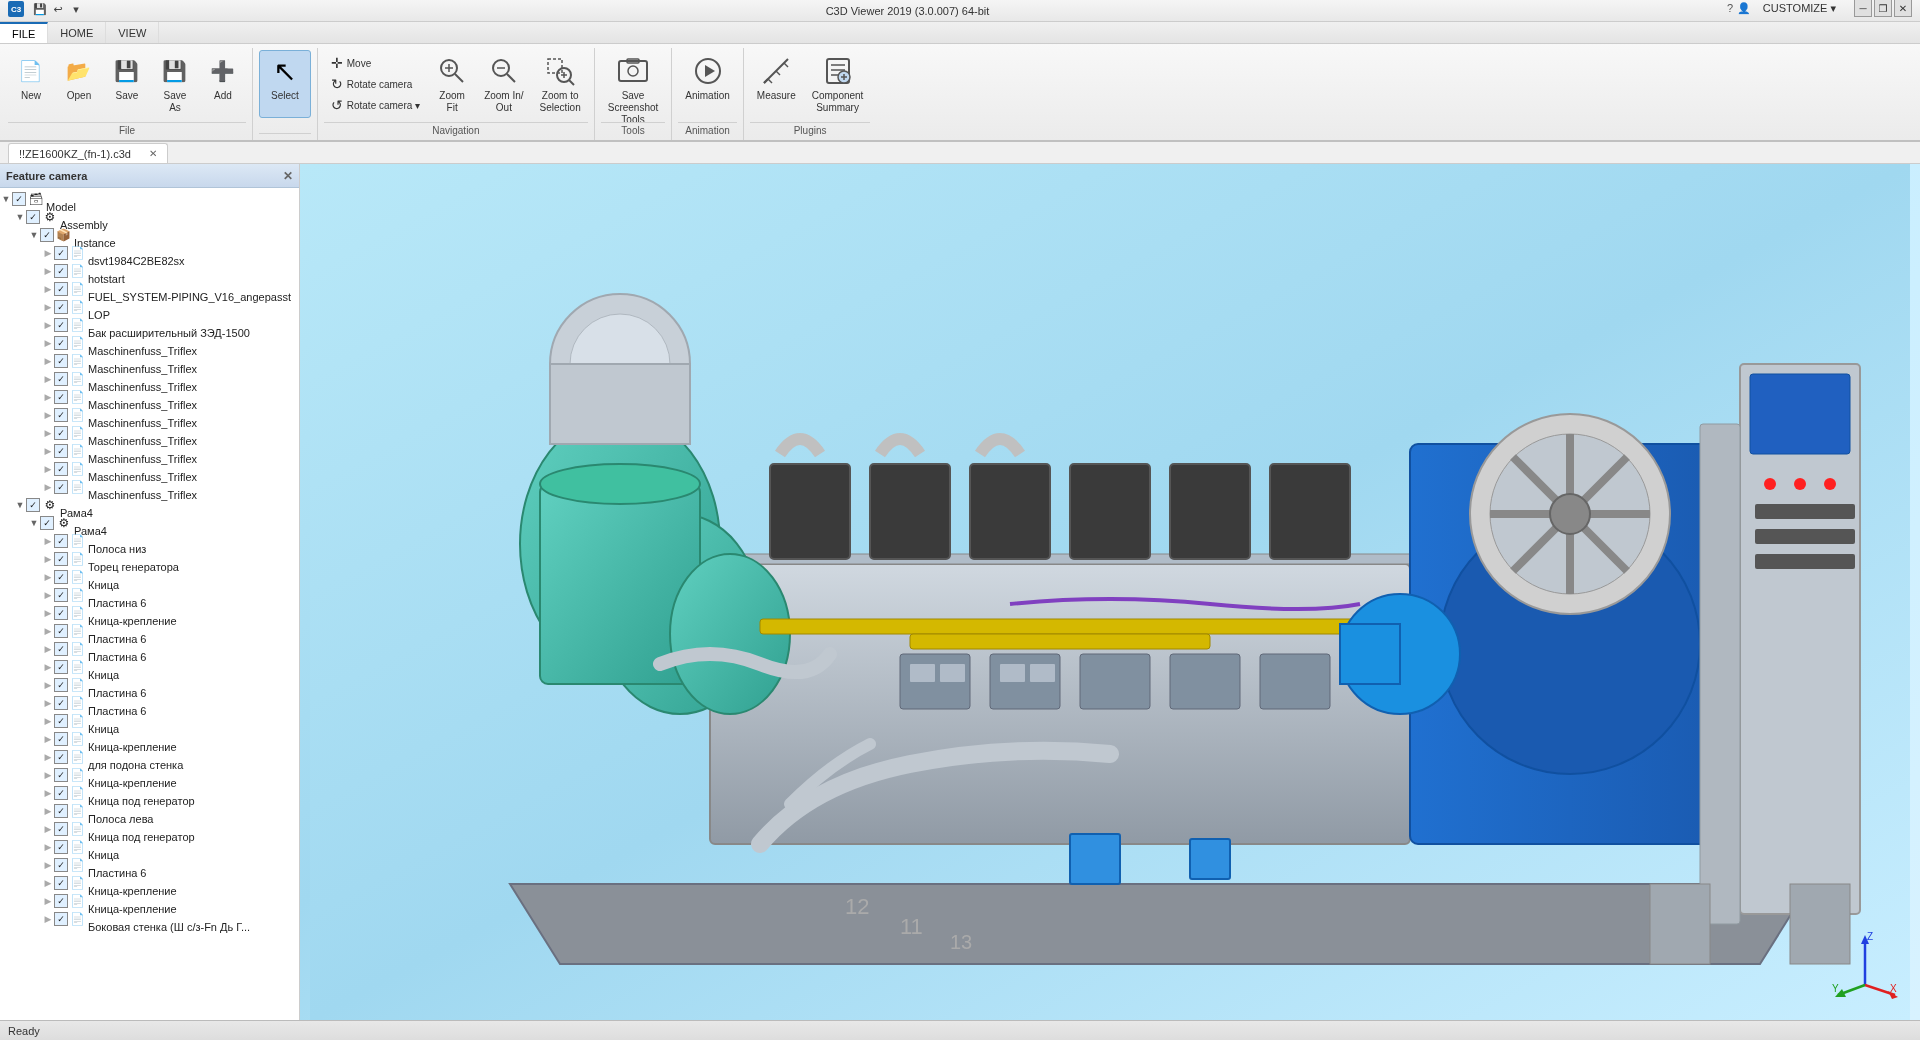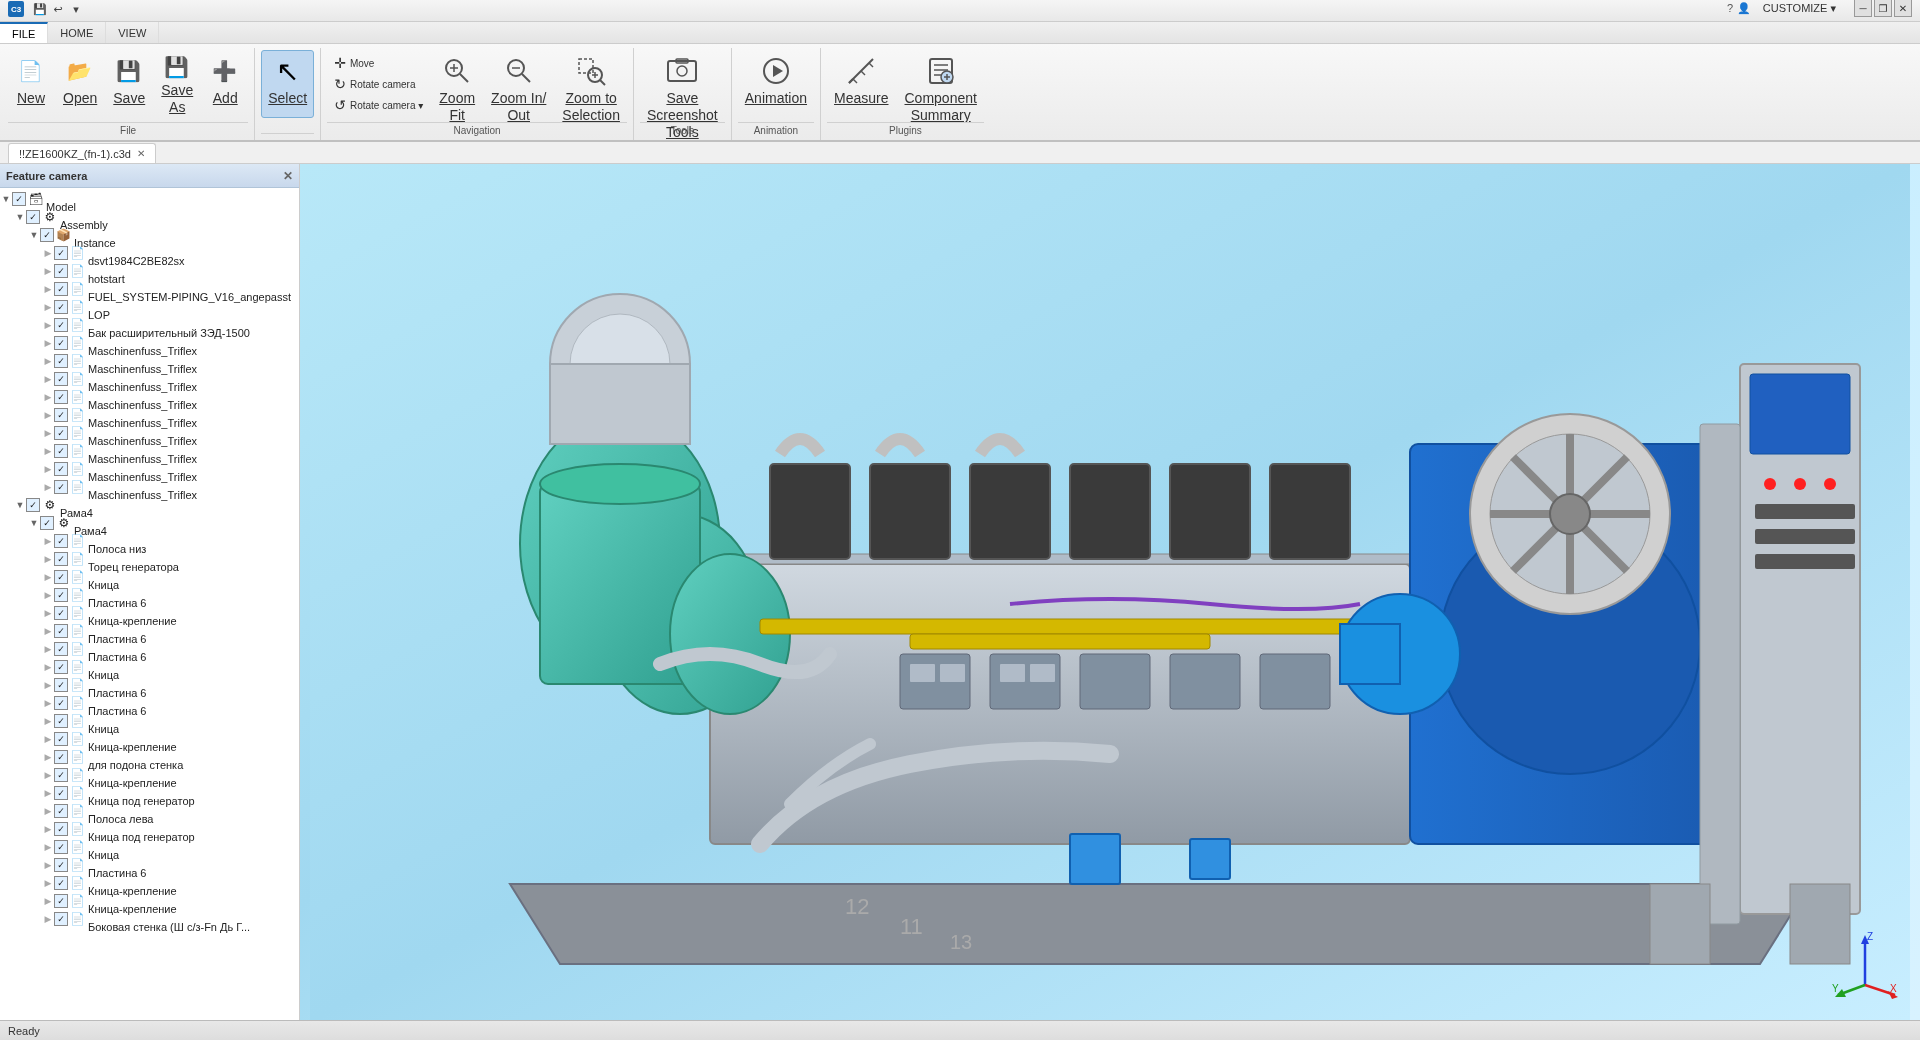--- a/index.html
+++ b/index.html
@@ -90,26 +90,25 @@
     .ribbon-btn.active { background: #c0d8f0; border-color: #7ab0d8; }
     .ribbon-btn-icon {
       width: 32px;
       height: 32px;
       display: flex;
       align-items: center;
       justify-content: center;
       font-size: 20px;
     }
     .ribbon-btn-label {
-      font-size: 14px;
+      font-size: 10px;
       text-align: center;
       color: #333;
       line-height: 1.2;
       white-space: pre-line;
-      text-decoration: underline;
     }
     .ribbon-btn-small {
       display: flex;
       flex-direction: row;
       align-items: center;
       padding: 2px 6px;
       cursor: pointer;
       border-radius: 3px;
       border: 1px solid transparent;
       gap: 4px;
@@ -135,21 +134,21 @@
     .doc-tab {
       height: 20px;
       padding: 0 10px;
       background: #e0e0e0;
       border: 1px solid #bbb;
       border-bottom: none;
       font-size: 11px;
       color: #333;
       display: flex;
       align-items: center;
-      gap: 6px;
+      gap: 18px;
       cursor: pointer;
       border-radius: 3px 3px 0 0;
     }
     .doc-tab.active { background: #fff; border-color: #ccc; }
     .doc-tab-close { font-size: 10px; color: #666; cursor: pointer; }
 
     
     .main-area {
       display: flex;
       height: calc(1040px - 22px - 22px - 98px - 22px - 20px);
@@ -289,20 +288,21 @@
 
 <div class="title-bar">
   <div class="title-bar-left">
     <div class="app-icon">C3</div>
     <div class="quick-access">
       <span class="qa-btn">💾</span>
       <span class="qa-btn">↩</span>
       <span class="qa-btn">▾</span>
     </div>
   </div>
+  <div class="title-bar-title">C3D Viewer 2019 (3.0.007) 64-bit</div>
   <div class="title-bar-controls">
     <div class="top-right-icons">
       <span style="font-size:11px;color:#555;">?</span>
       <span style="font-size:11px;color:#555;">👤</span>
       <span class="customize-btn">CUSTOMIZE ▾</span>
     </div>
     <div class="title-btn">─</div>
     <div class="title-btn">❐</div>
     <div class="title-btn close">✕</div>
   </div>

